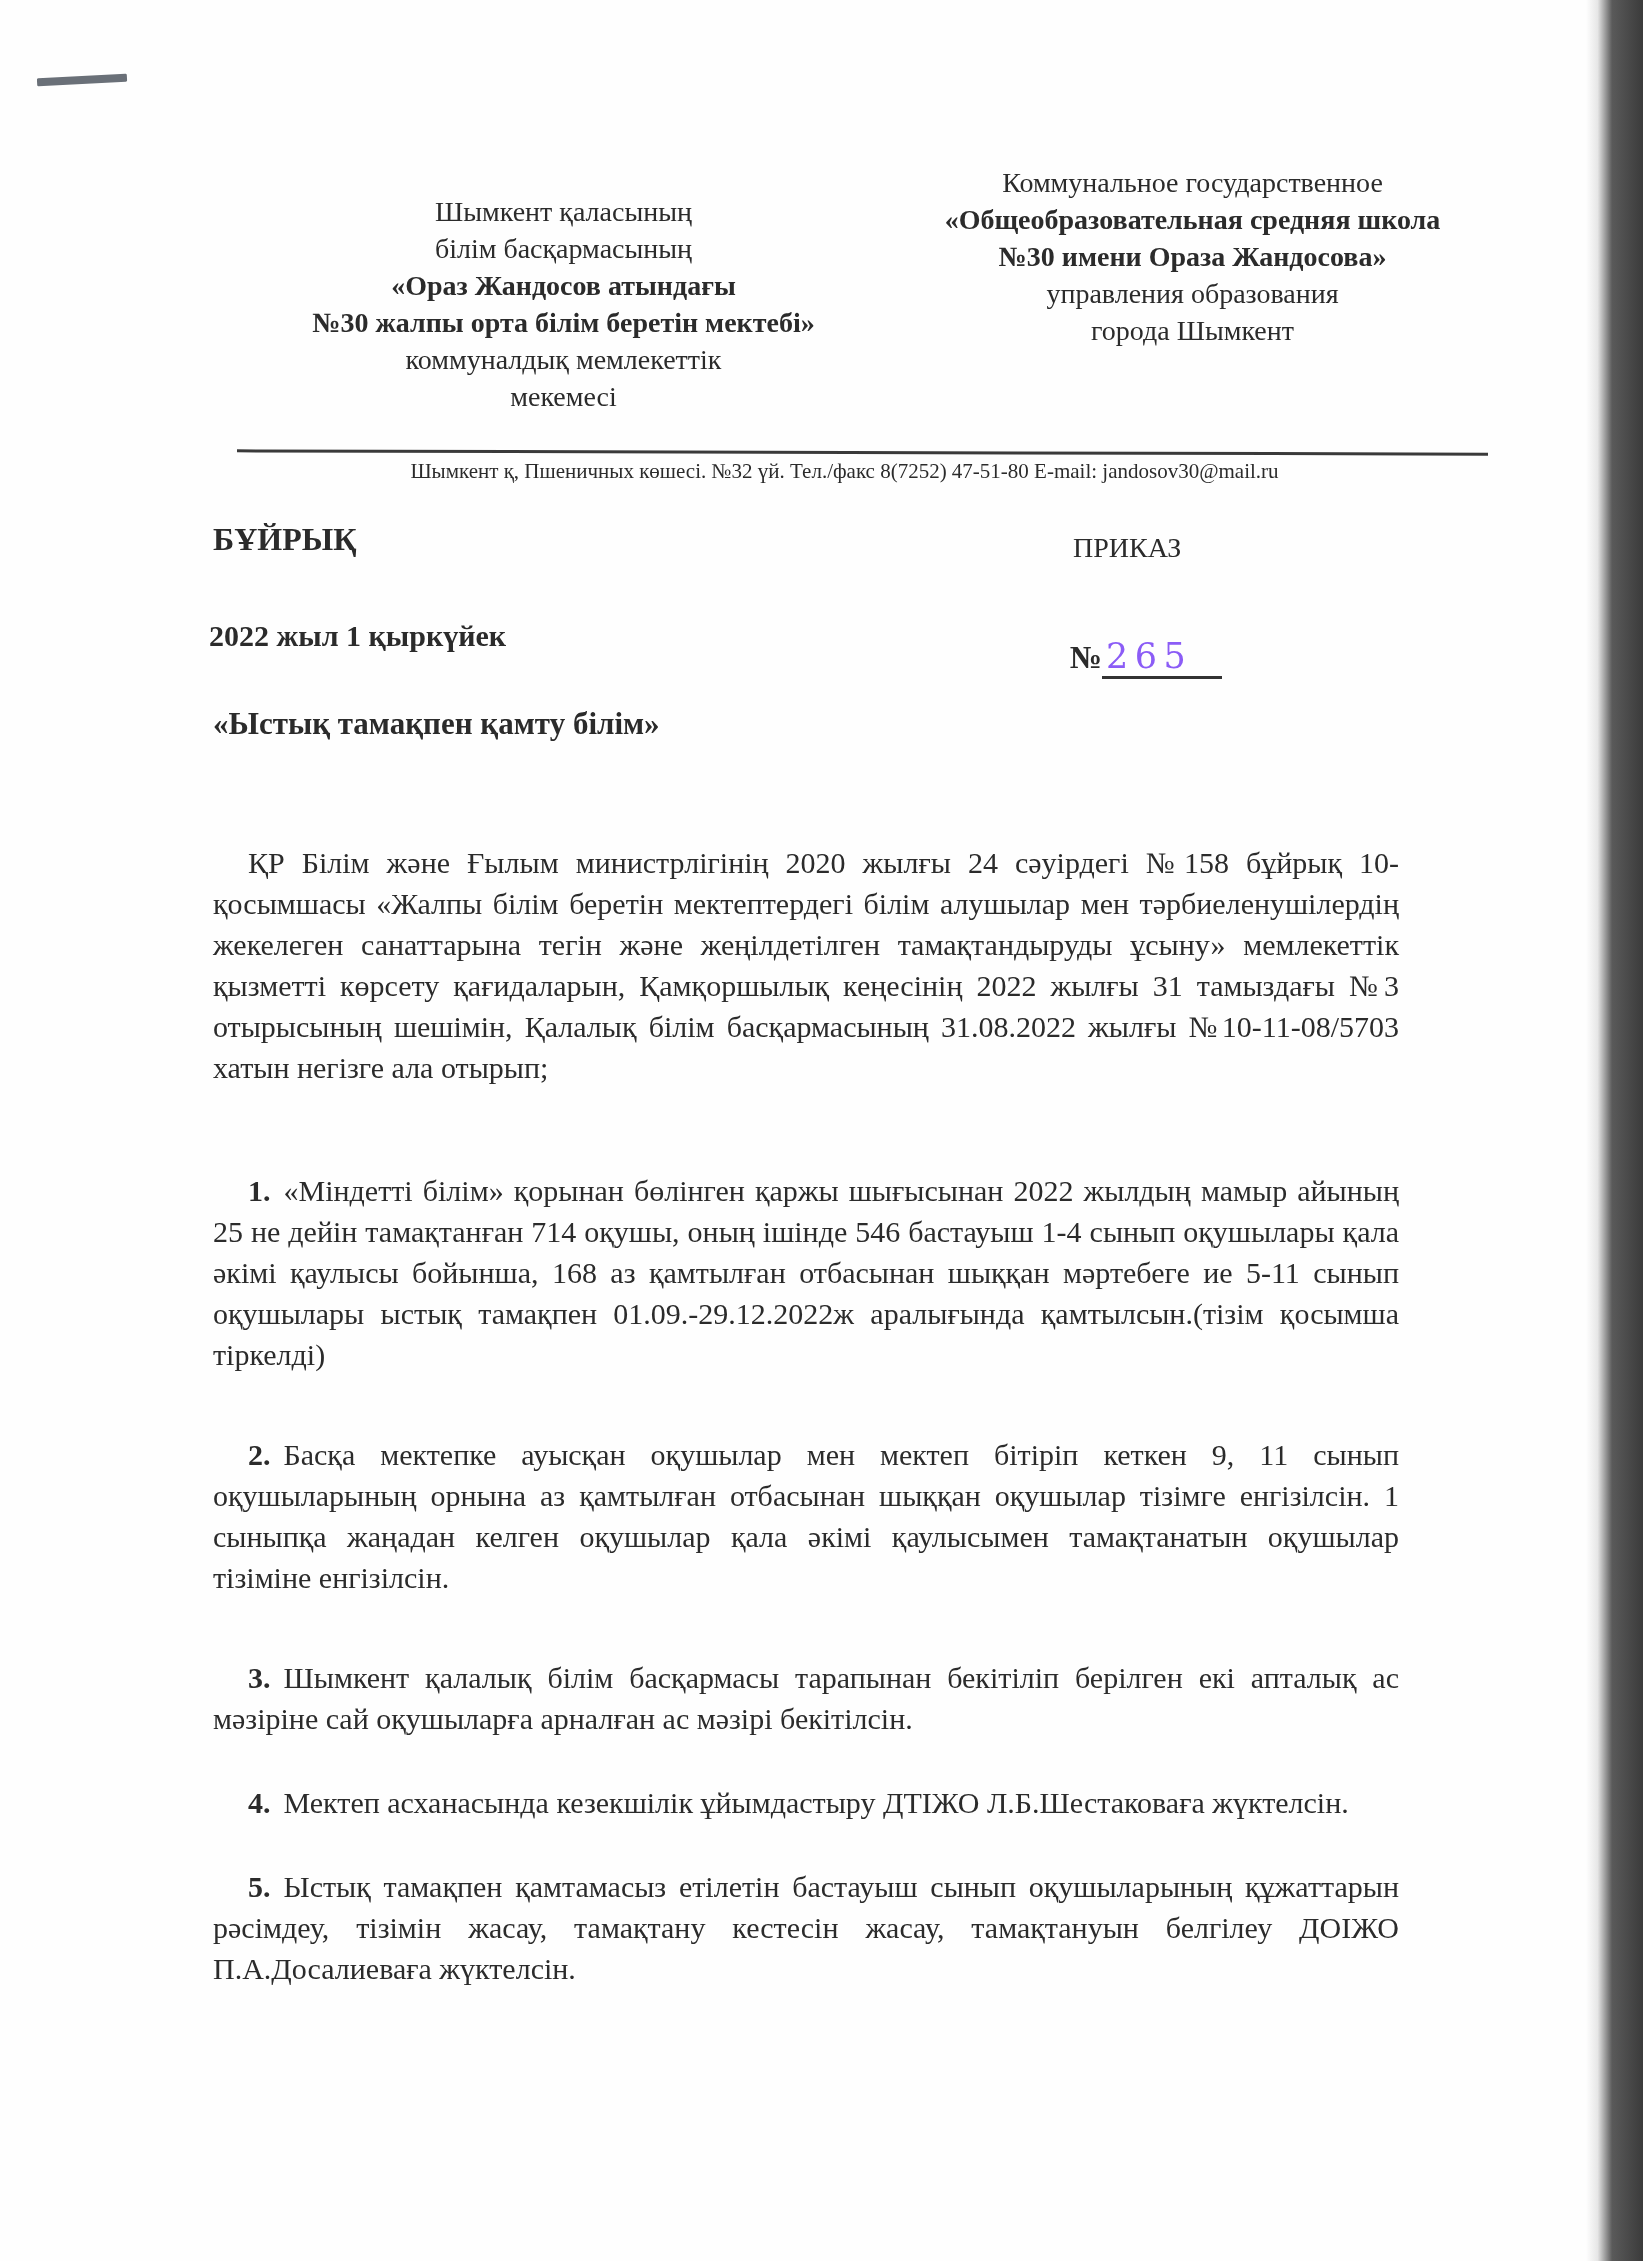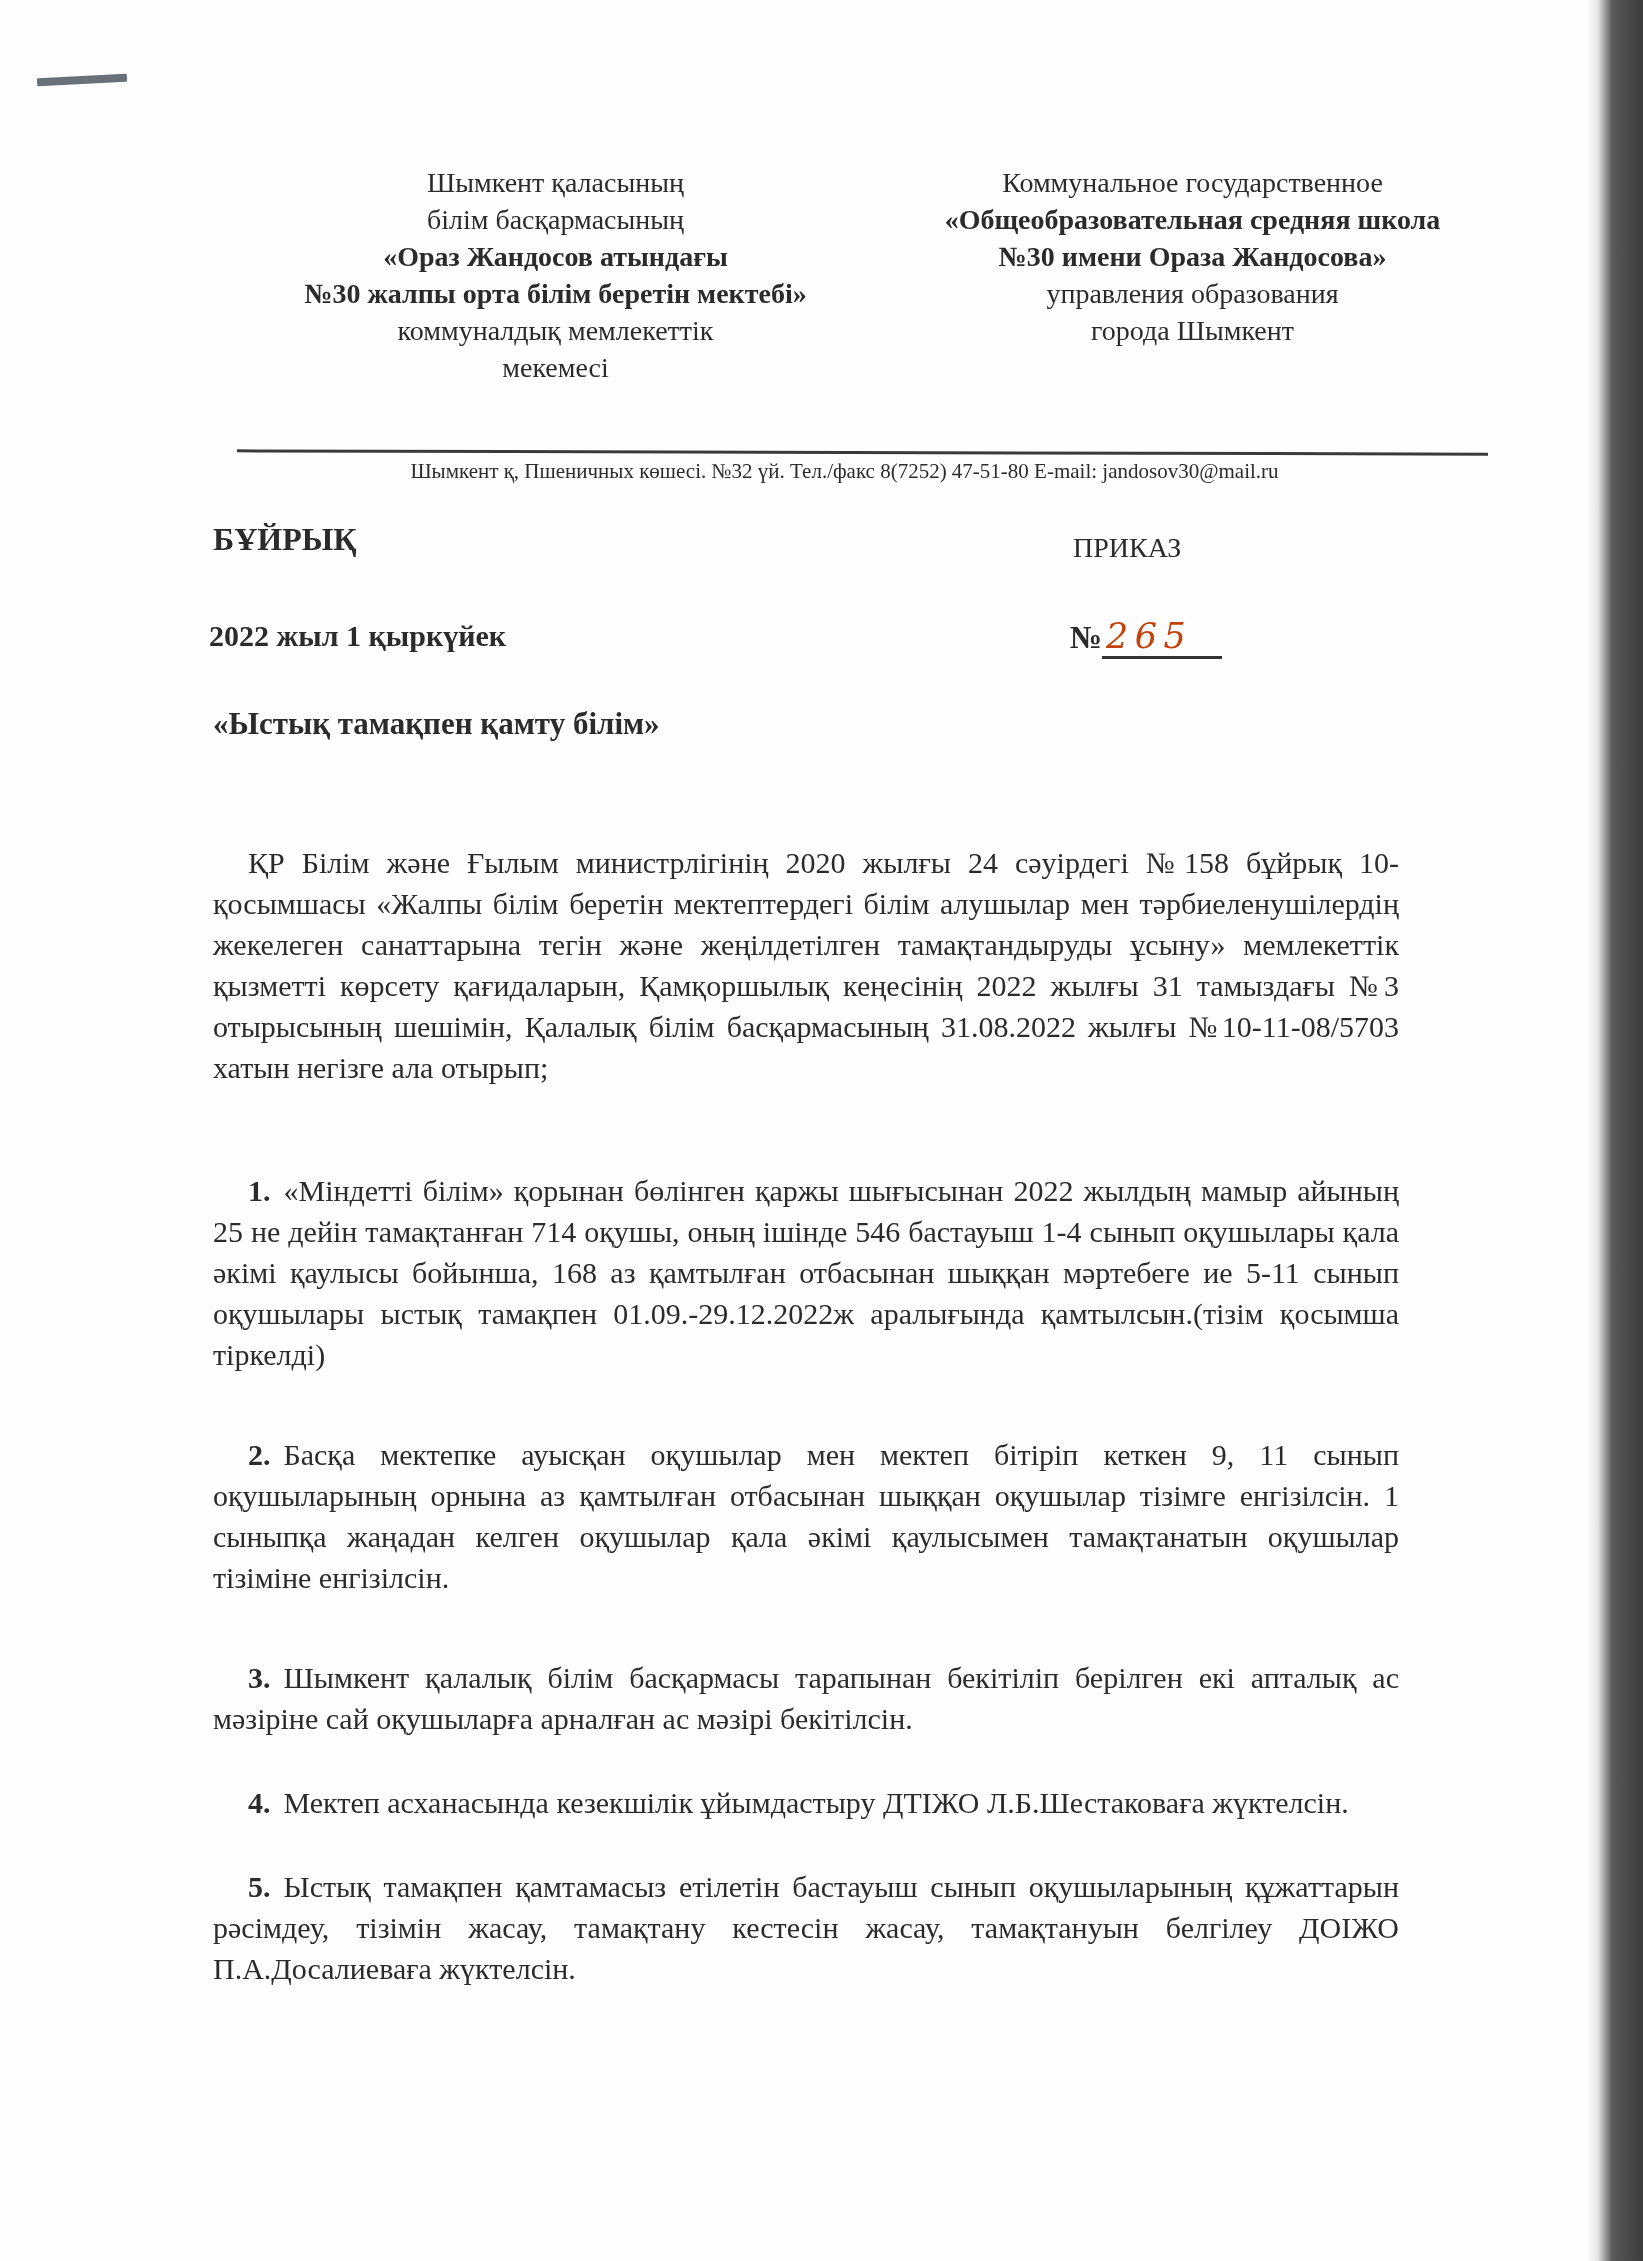--- a/index.html
+++ b/index.html
@@ -14,39 +14,39 @@
     background: linear-gradient(to right, #fefefe 0%, #e6e6e6 20%, #5a5a5a 45%, #3a3a3a 100%);
   }
   .scan-mark {
     position: absolute; left: 37px; top: 76px; width: 90px; height: 7.7px;
     background: #6a7078; transform: rotate(-3deg); border-radius: 1.3px;
   }
   .hdr-col {
     position: absolute; top: 164px; text-align: center;
     font-size: 28px; line-height: 37px;
   }
-  .hdr-left { left: 201px; width: 709px; }
+  .hdr-left { left: 209px; width: 709px; margin-top: 29px; }
   .hdr-right { left: 870px; width: 645px; }
   .hdr-col .b { font-weight: bold; }
   .rule {
     position: absolute; left: 237px; top: 451px; width: 1251px; height: 3.2px;
     background: #3a3a3a; transform: rotate(0.15deg);
   }
   .address {
     position: absolute; top: 459px; left: 232px; width: 1225px; text-align: center;
     font-size: 21px;
   }
   .title-kz { position: absolute; left: 213px; top: 521px; font-size: 32px; font-weight: bold; }
   .title-ru { position: absolute; left: 1073px; top: 532px; font-size: 28px; font-weight: normal; }
   .date { position: absolute; left: 209px; top: 619px; font-size: 30px; font-weight: bold; }
   .order-no { position: absolute; left: 1070px; top: 616px; font-size: 32px; font-weight: bold; }
   .order-hand {
     display: inline-block; width: 116px; border-bottom: 3.2px solid #333;
-    font-family: "DejaVu Serif", serif; font-style: italic; font-weight: normal;
-    color: #c2410c; font-size: 35px; letter-spacing: 6.4px; padding-left: 3.9px;
+    font-family: "DejaVu Serif", serif; font-weight: normal;
+    color: #8b5cf6; font-size: 35px; letter-spacing: 6.4px; padding-left: 3.9px; margin-top: 20px;
   }
   .subject { position: absolute; left: 213px; top: 706px; font-size: 31px; font-weight: bold; }
   .body-text {
     position: absolute; left: 213px; width: 1186px;
     font-size: 30px; line-height: 41px; text-align: justify;
   }
   .p-intro { top: 809px; text-indent: 35px; margin-top: 33px; }
   .p1 { top: 1170px; text-indent: 35px; }
   .p2 { top: 1434px; text-indent: 35px; }
   .p3 { top: 1657px; text-indent: 35px; }

